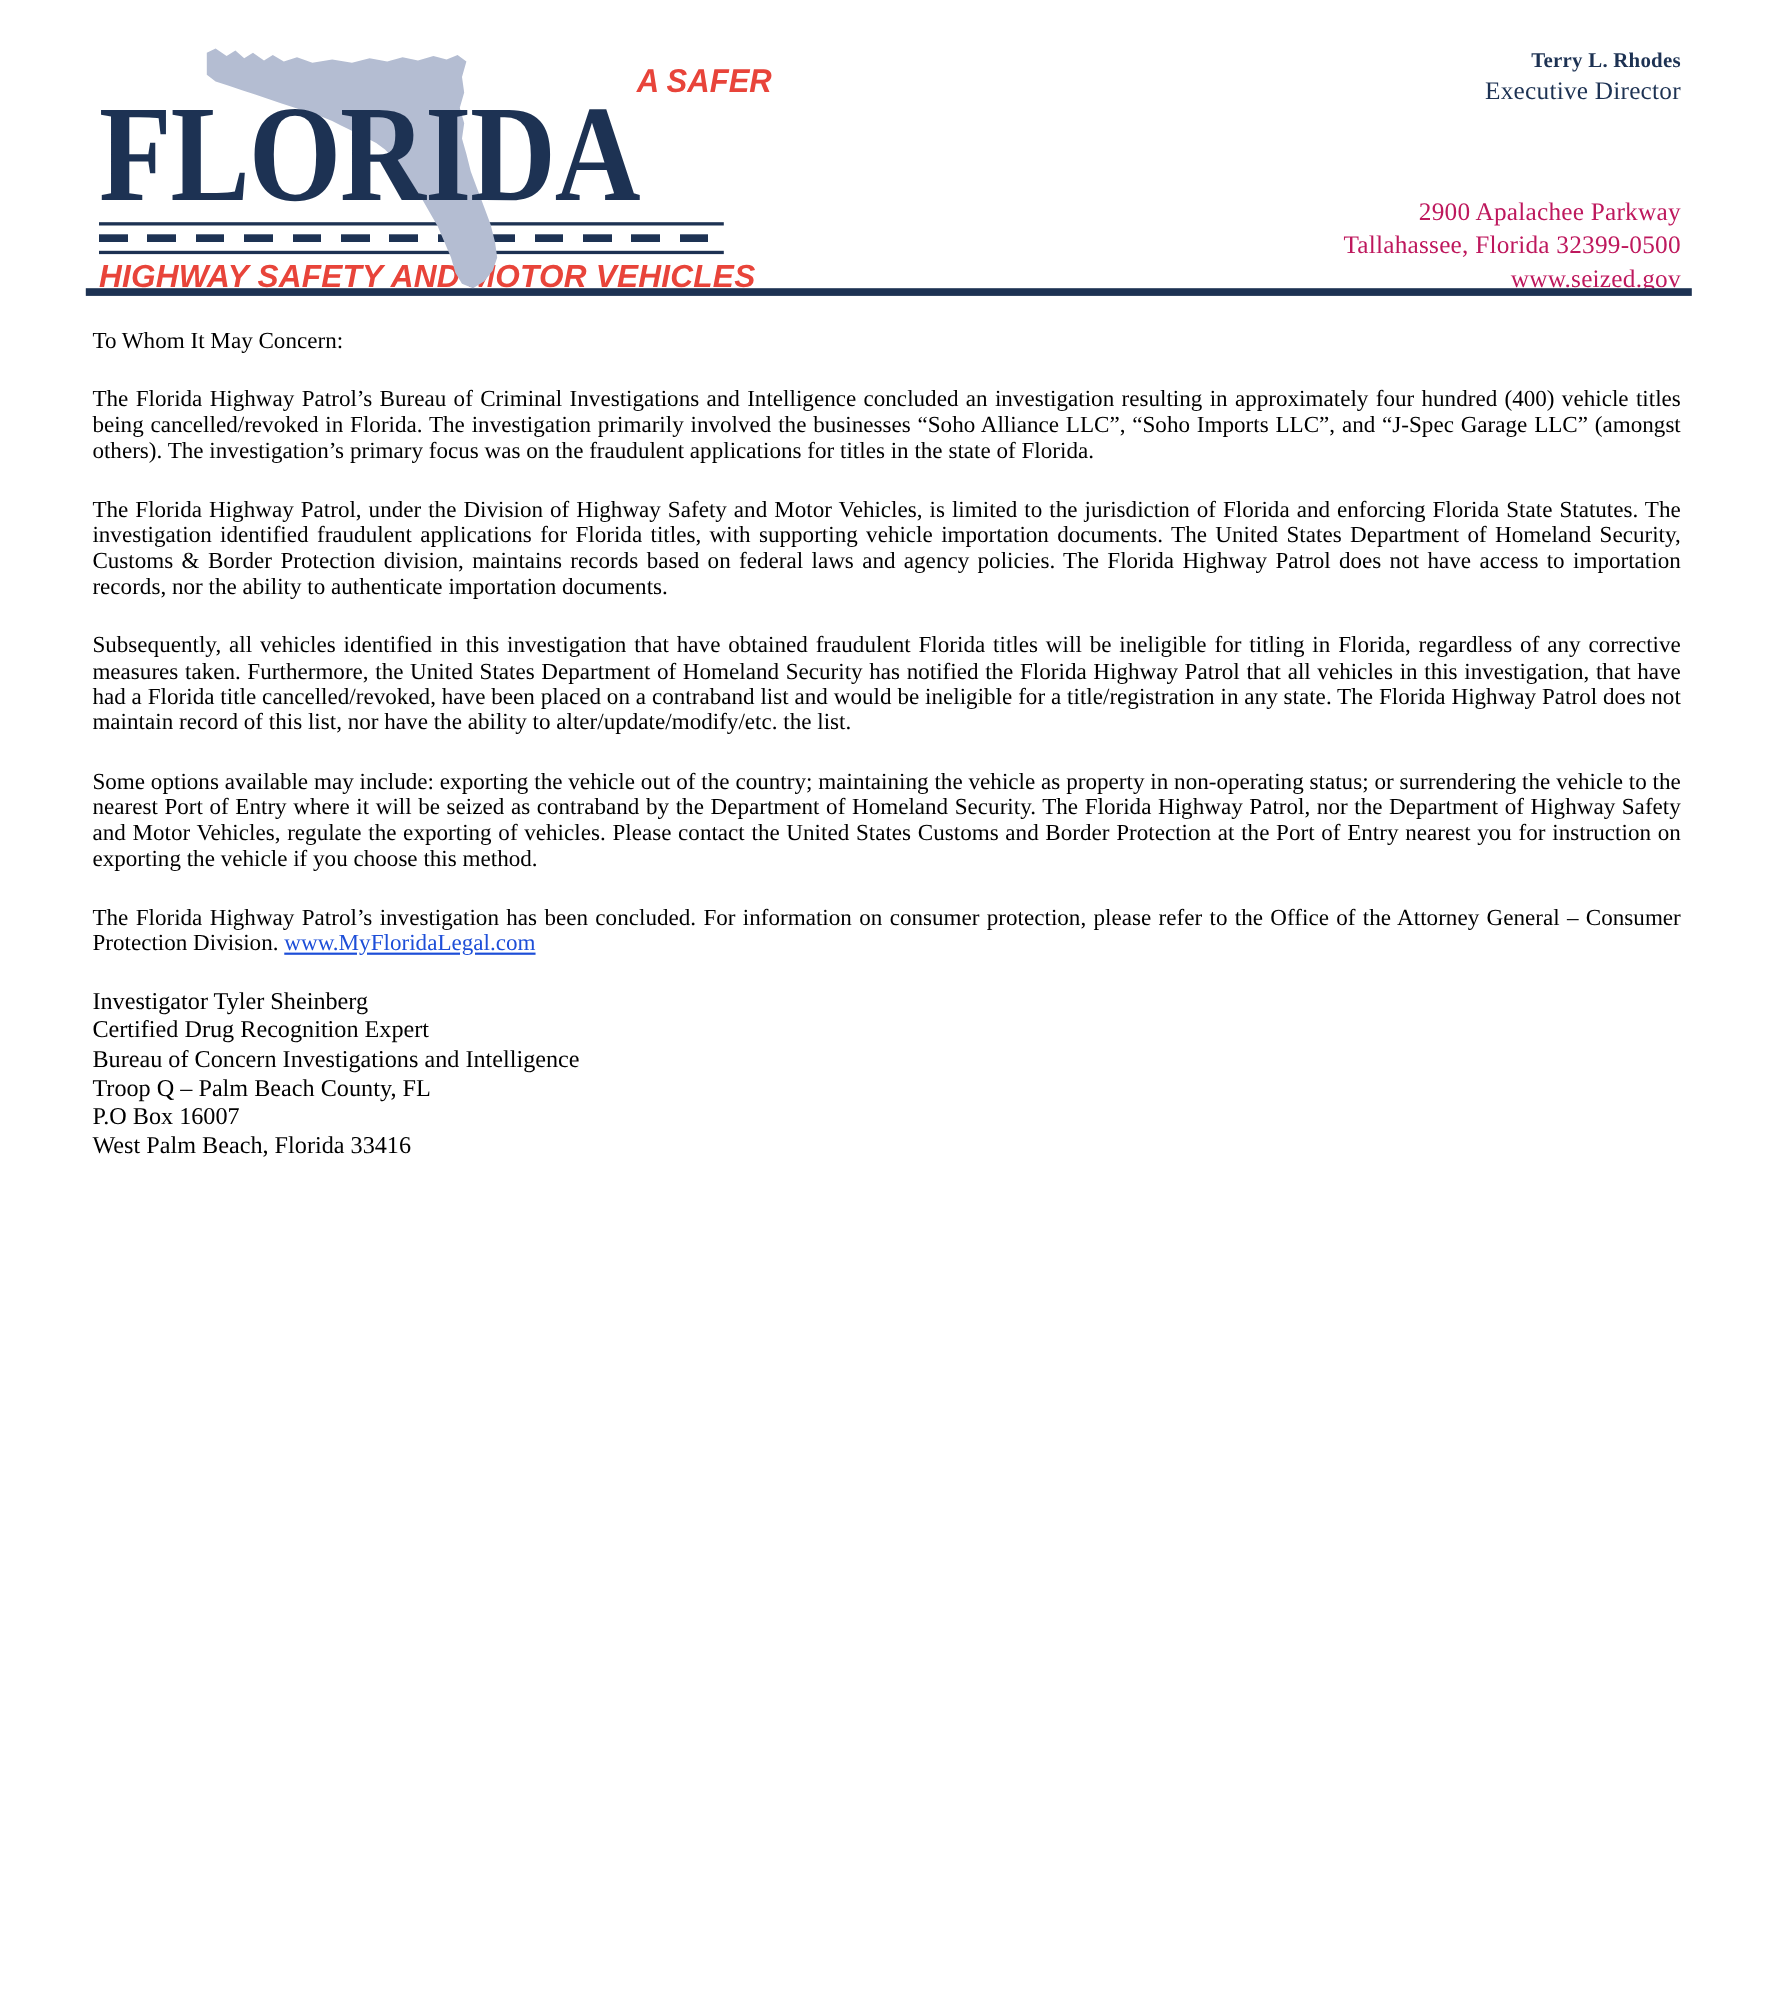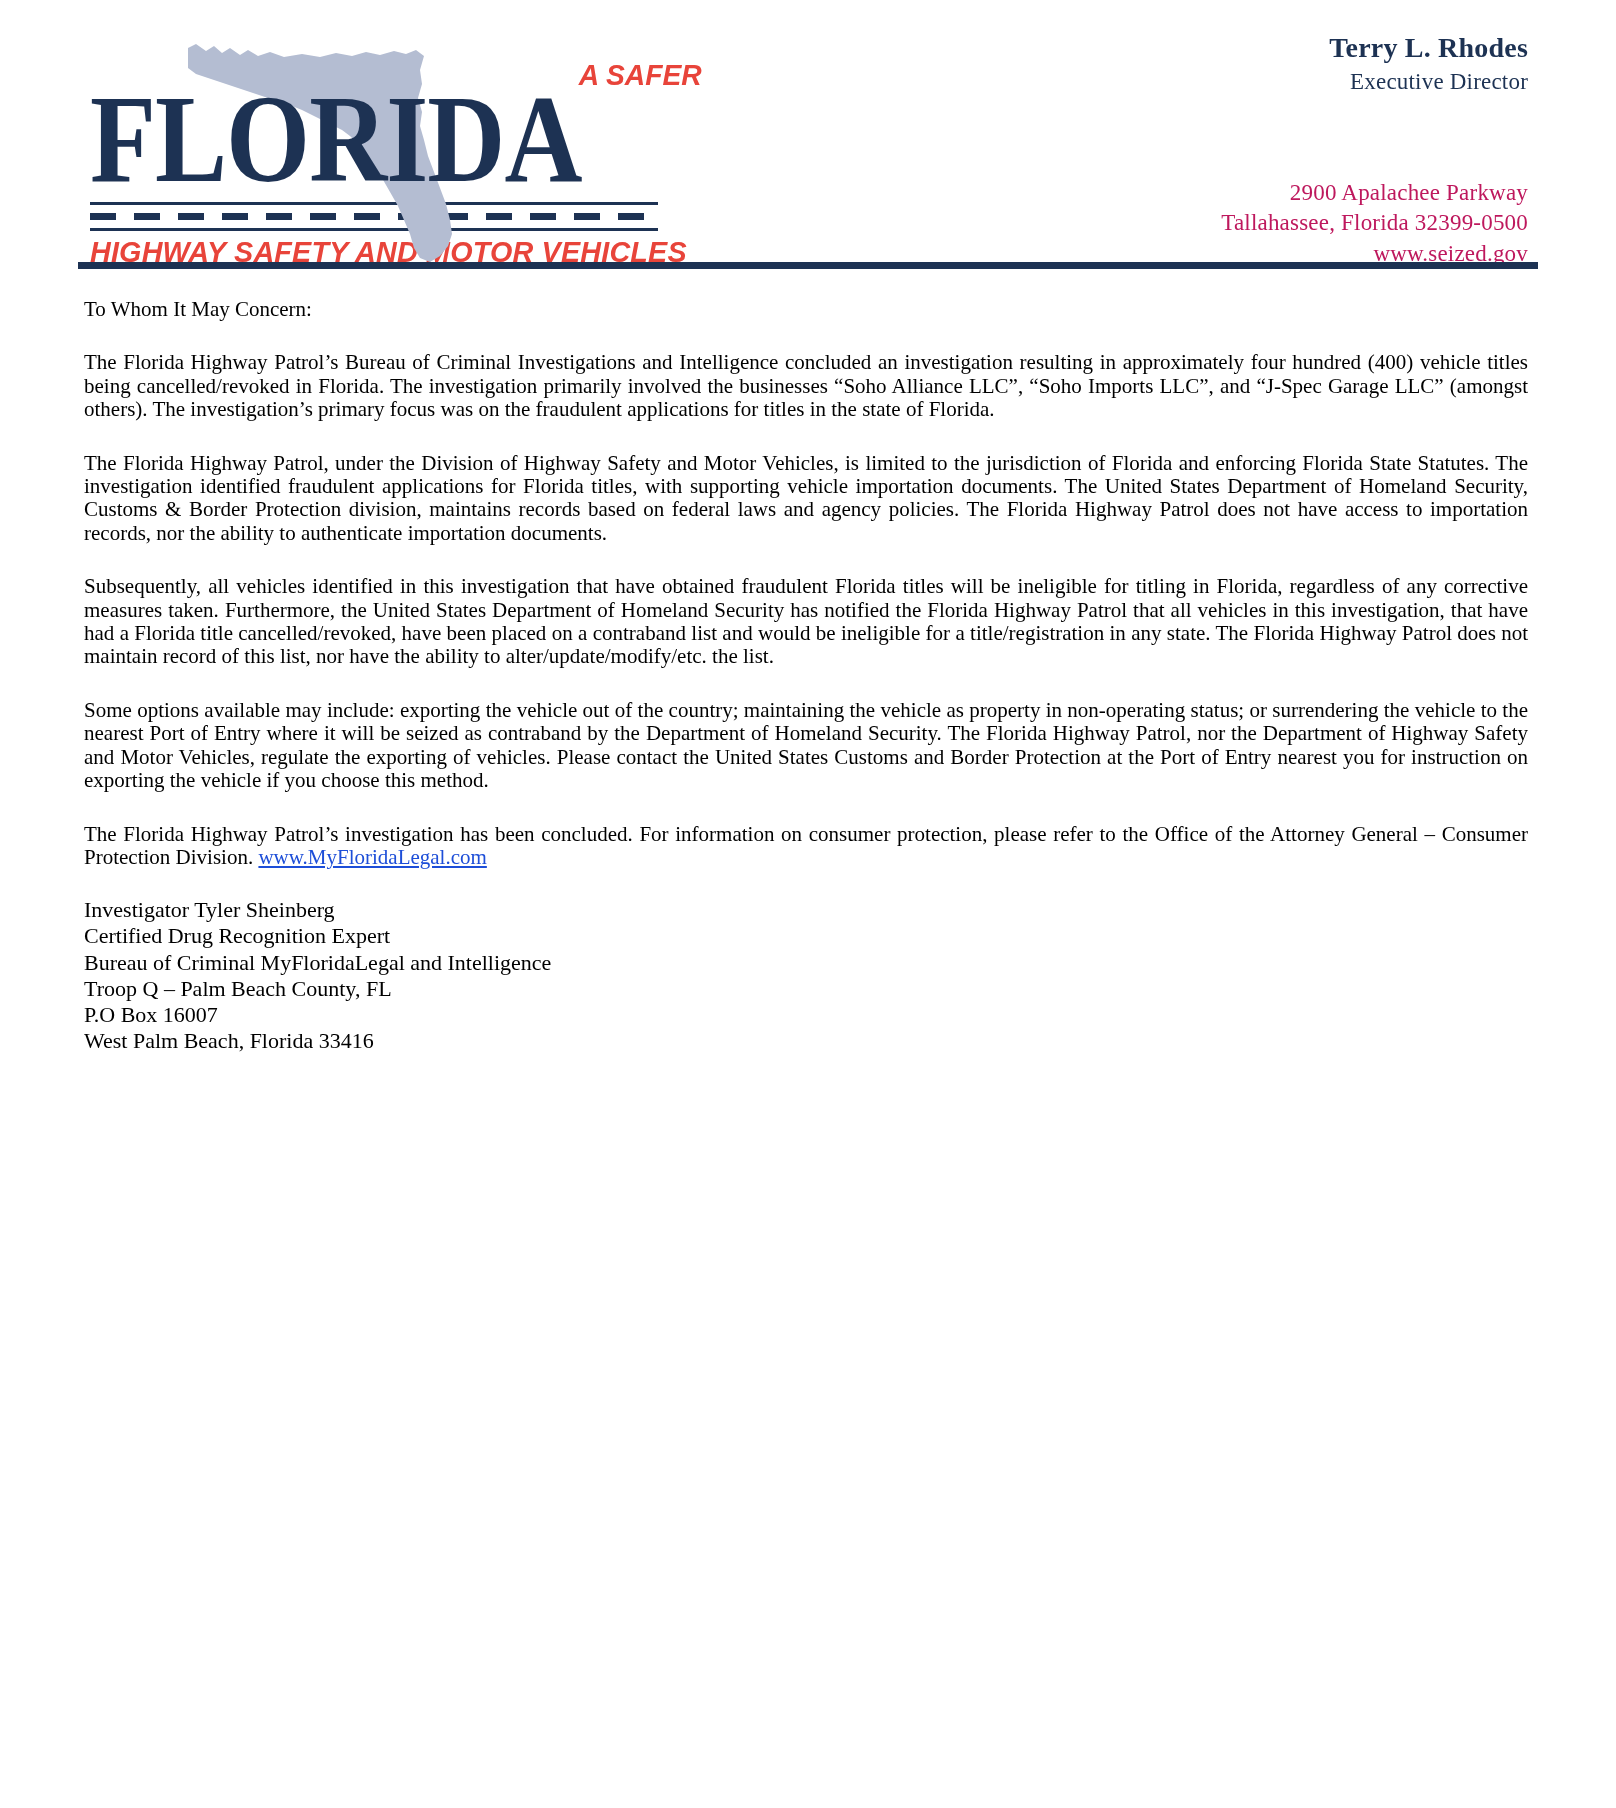--- a/index.html
+++ b/index.html
@@ -133,22 +133,23 @@
     position: absolute;
     right: 88px;
     top: 30px;
     text-align: right;
     font-family: "Liberation Serif", "DejaVu Serif", serif;
     color: #1d3253;
     line-height: 1.32;
   }
   .director-name {
     font-weight: bold;
-    font-size: 28px;
+    font-size: 19px;
     letter-spacing: 0.2px;
+    margin-top: 13px;
   }
   .director-title {
     font-weight: normal;
     font-size: 23px;
     letter-spacing: 0.2px;
   }
 
   .header-right-addr {
     position: absolute;
     right: 88px;
@@ -287,20 +288,20 @@
 
     <div class="gap"></div>
 
     <p class="para"><span>The Florida Highway Patrol’s investigation has been concluded. For information on consumer protection, please refer to the Office of the Attorney General – Consumer Protection Division. </span><a class="ext-link" href="#">www.MyFloridaLegal.com</a></p>
 
     <div class="gap-small"></div>
 
     <div class="sig-block">
       <div>Investigator Tyler Sheinberg</div>
       <div>Certified Drug Recognition Expert</div>
-      <div>Bureau of Criminal MyFloridaLegal and Intelligence</div>
+      <div>Bureau of Concern Investigations and Intelligence</div>
       <div>Troop Q – Palm Beach County, FL</div>
       <div>P.O Box 16007</div>
       <div>West Palm Beach, Florida 33416</div>
     </div>
 
   </div>
 </div>
 
 </body></html>

